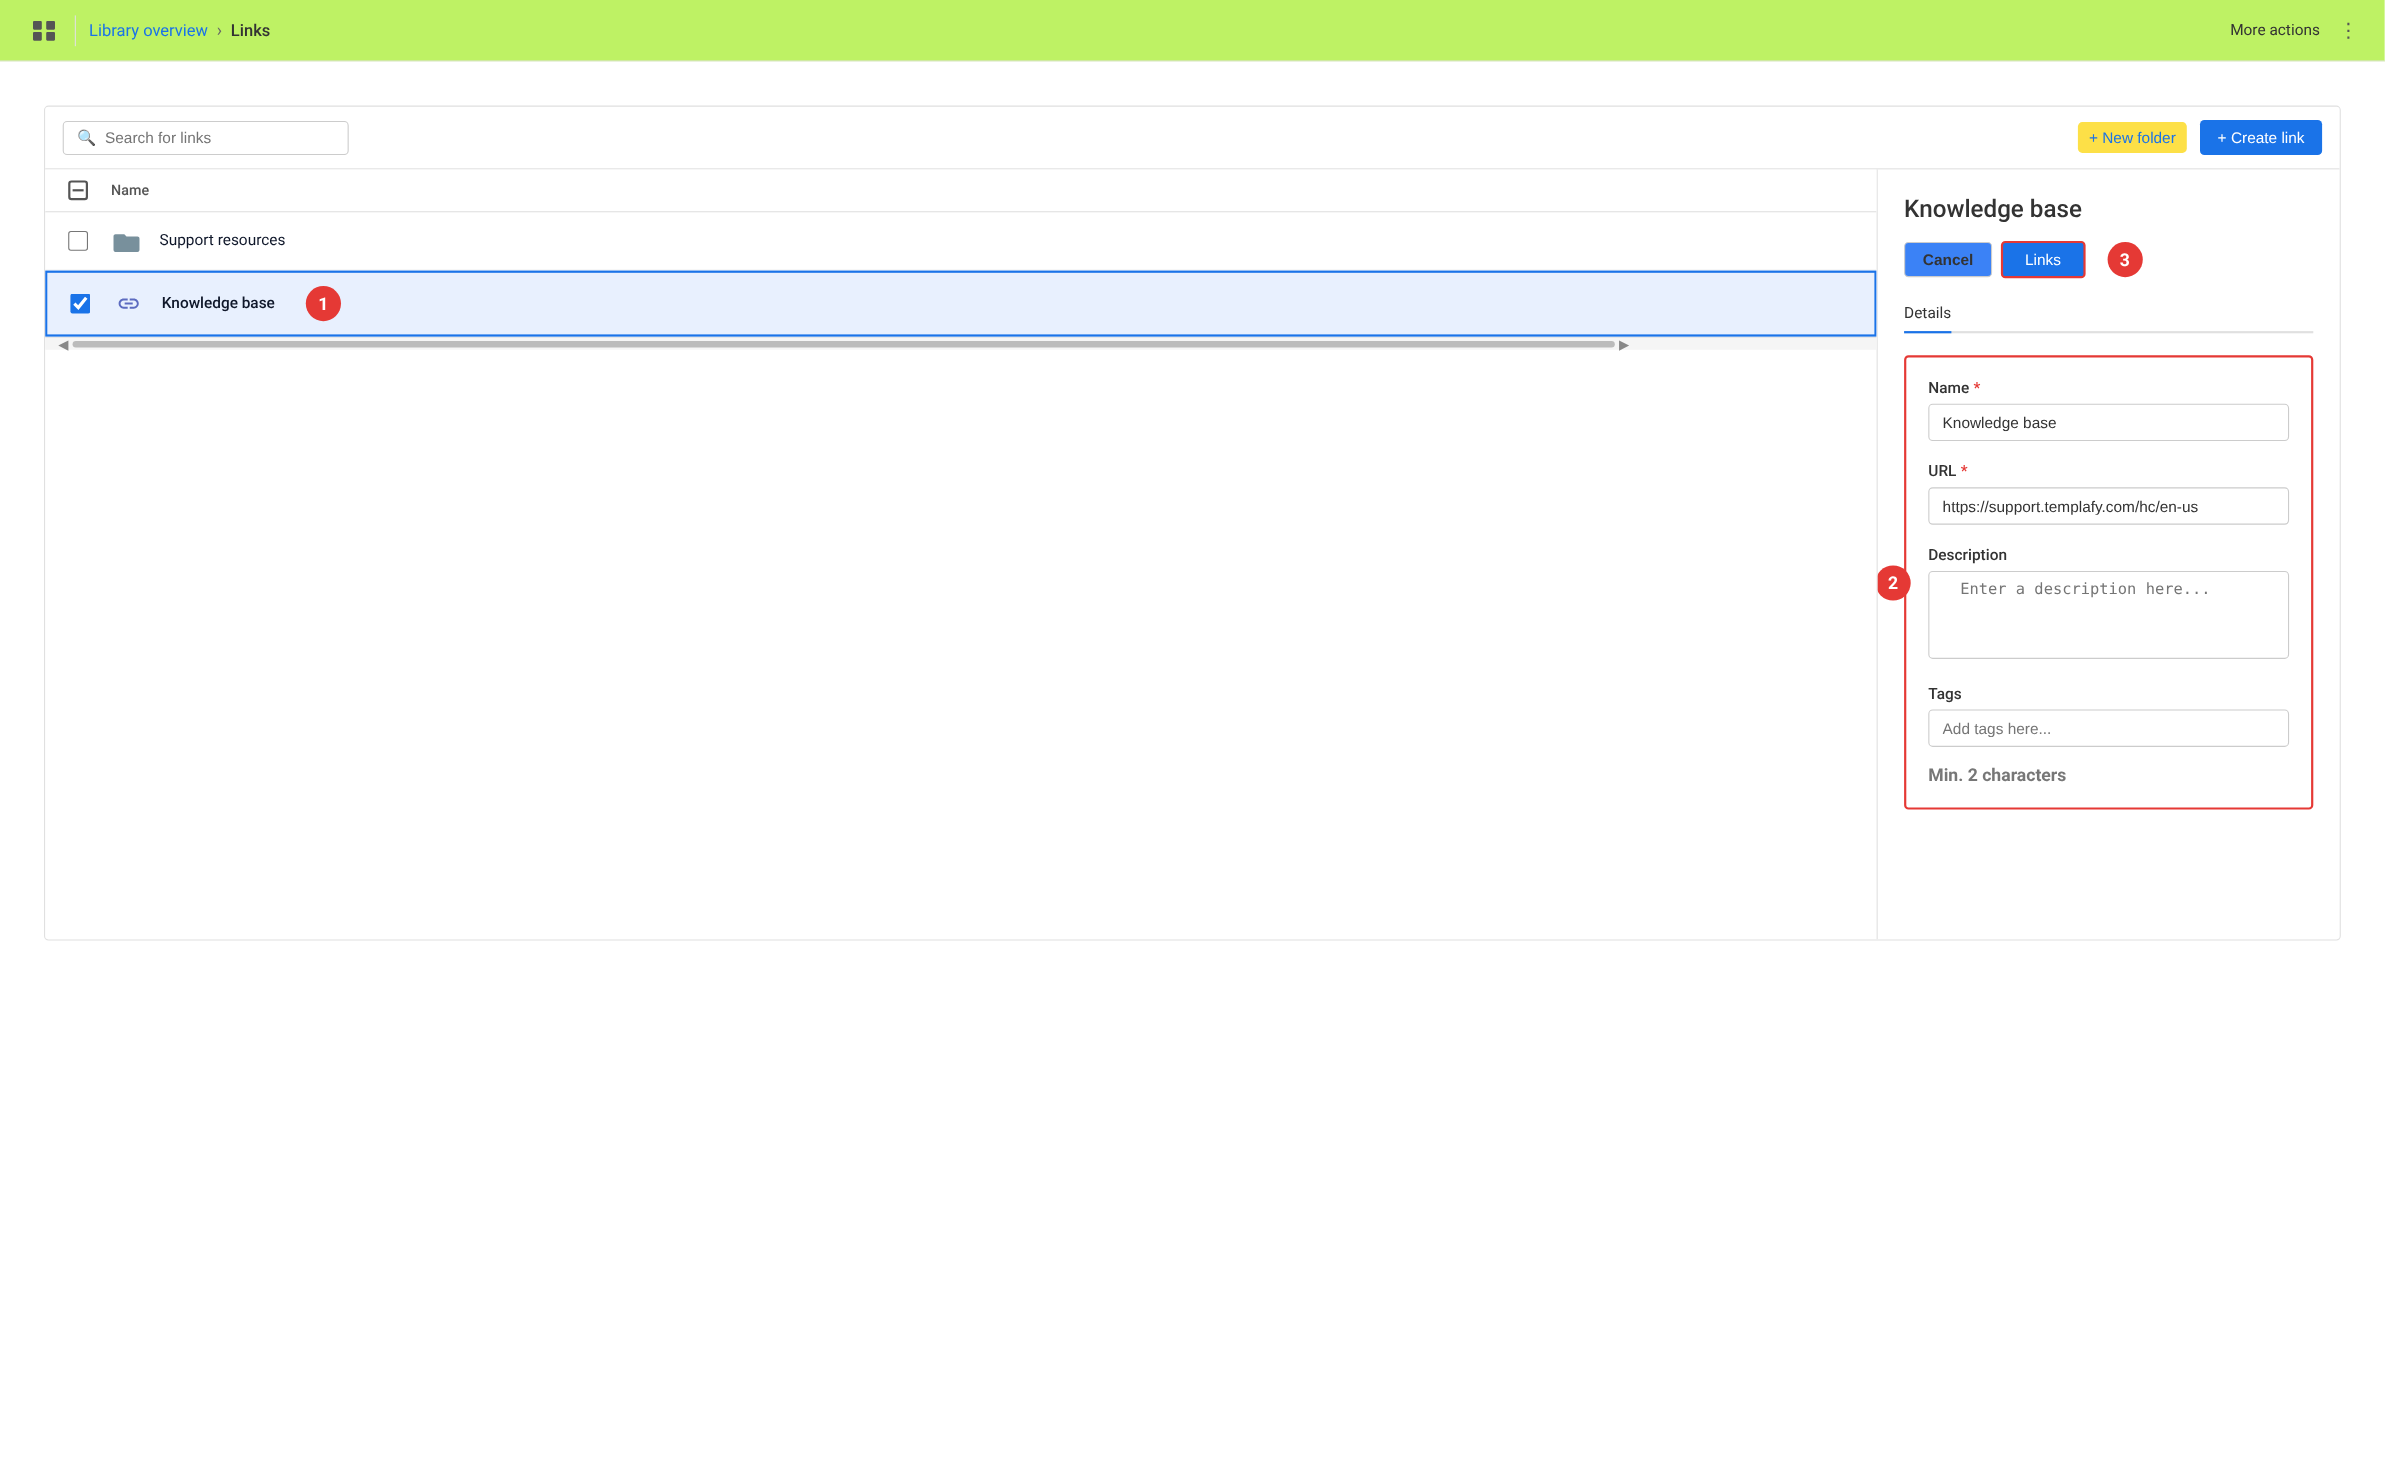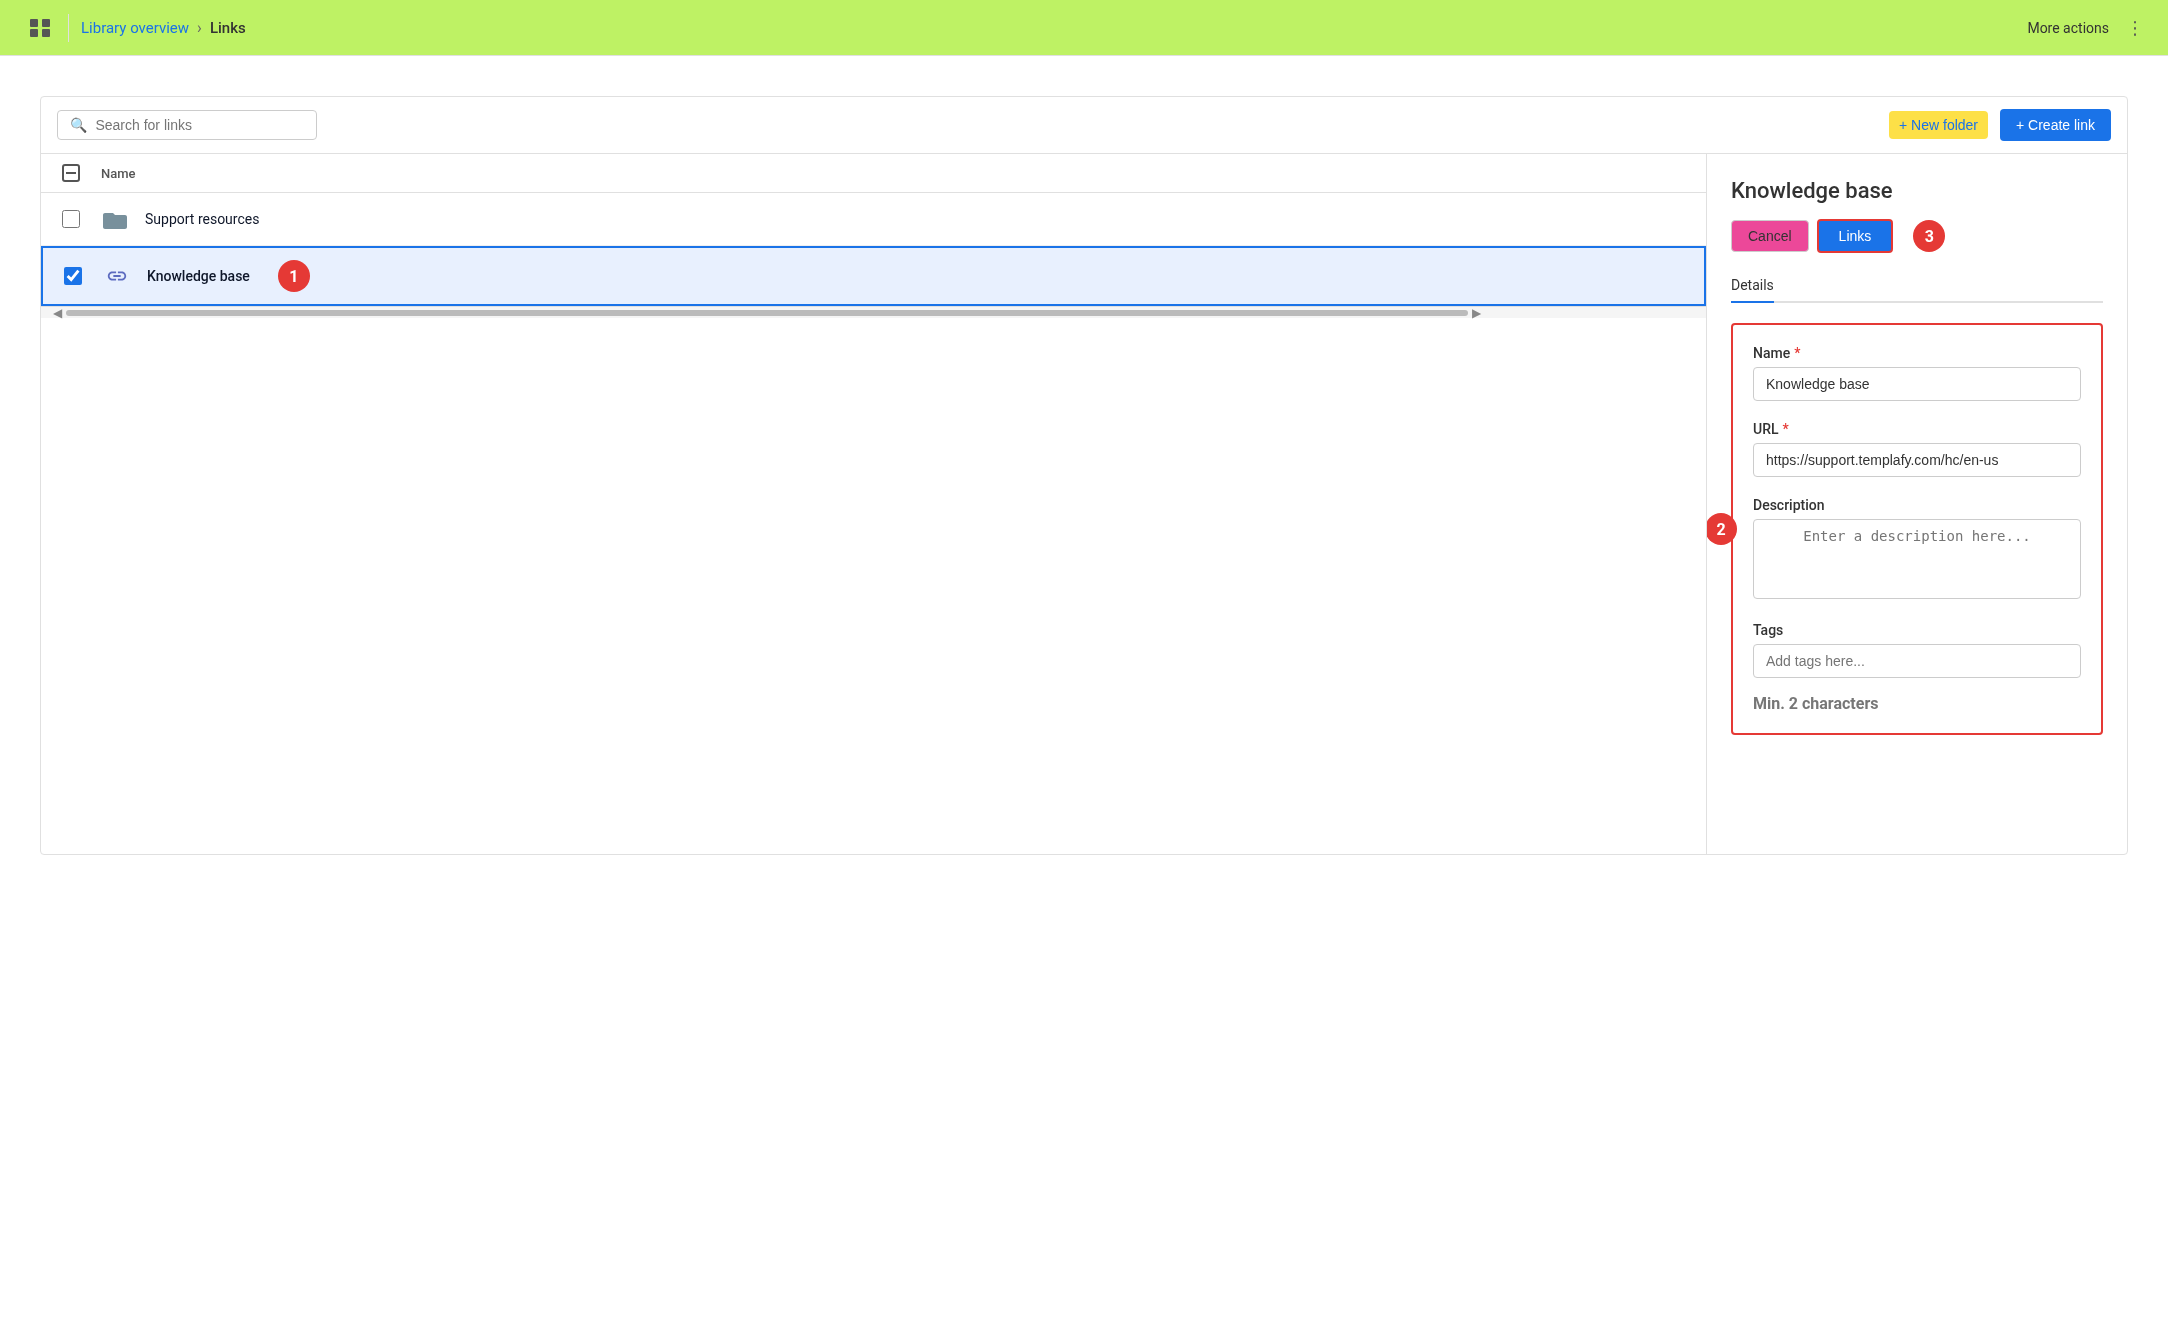--- a/index.html
+++ b/index.html
@@ -261,27 +261,28 @@
       color: #333;
       margin-bottom: 16px;
     }
     .detail-actions {
       display: flex;
       align-items: center;
       gap: 8px;
       margin-bottom: 16px;
     }
     .btn-cancel {
-      background: #ec4899;
+      background: #3b82f6;
       border: 1px solid #ccc;
       color: #333;
       padding: 7px 16px;
       border-radius: 4px;
       font-size: 14px;
       cursor: pointer;
+      font-weight: bold;
     }
     .btn-save {
       background: #1a73e8;
       border: 2px solid #e53935;
       color: #fff;
       padding: 7px 20px;
       border-radius: 4px;
       font-size: 14px;
       font-weight: 500;
       cursor: pointer;
@@ -332,27 +333,26 @@
       border-radius: 4px;
       padding: 8px 12px;
       font-size: 14px;
       color: #333;
       outline: none;
     }
     .form-textarea {
       width: 100%;
       border: 1px solid #ccc;
       border-radius: 4px;
-      padding: 8px 12px;
+      padding: 8px 28px;
       font-size: 14px;
       color: #999;
       outline: none;
       resize: none;
       height: 80px;
-      text-align: center;
     }
     .form-hint {
       font-size: 16px;
       color: #777;
       margin-top: 16px;
       font-weight: bold;
     }
 
     
     .scroll-indicator {

